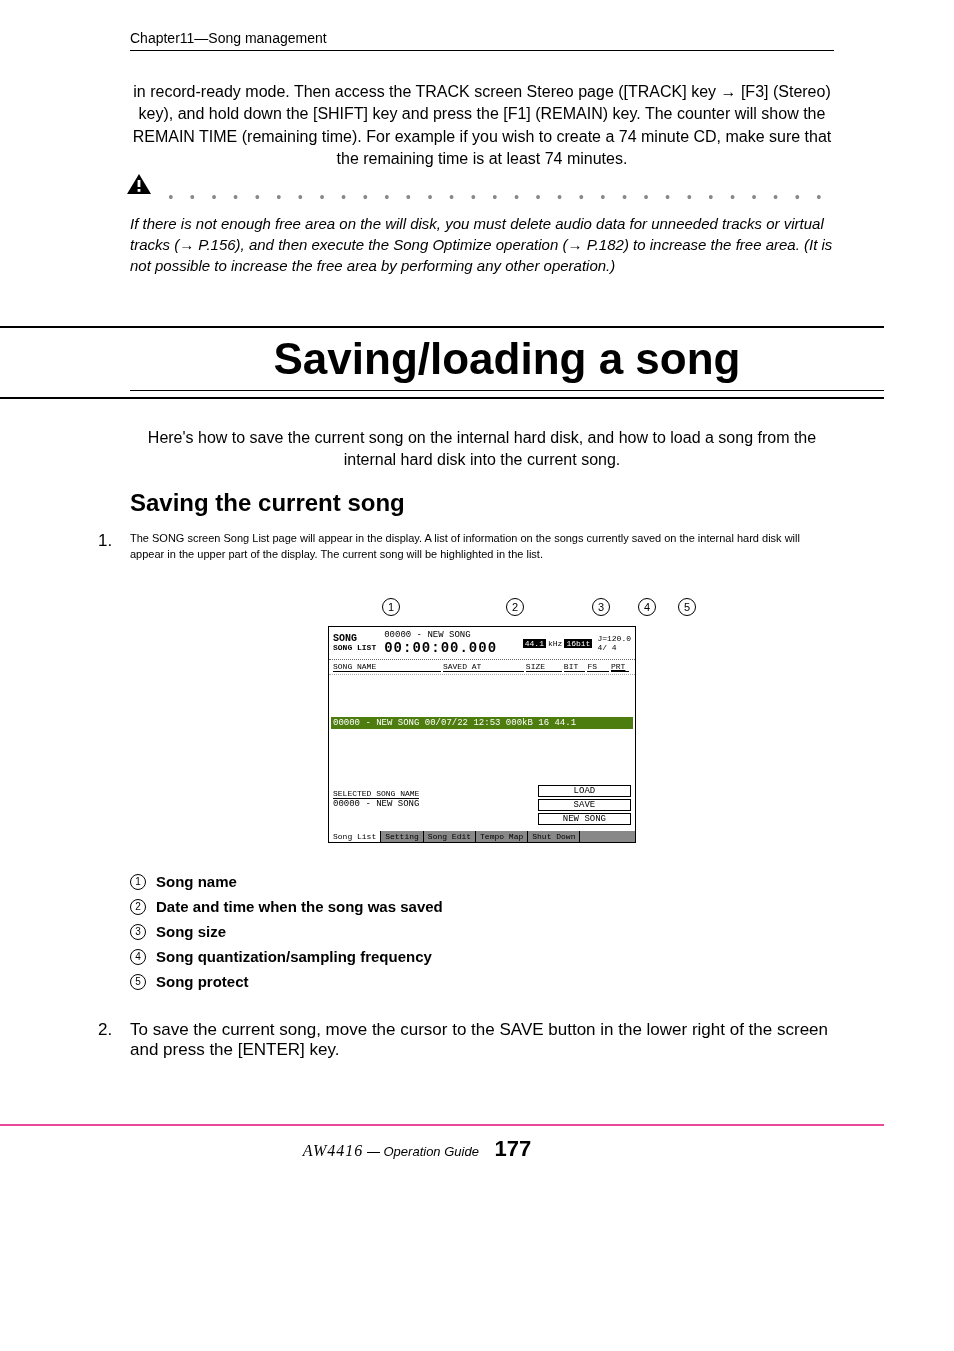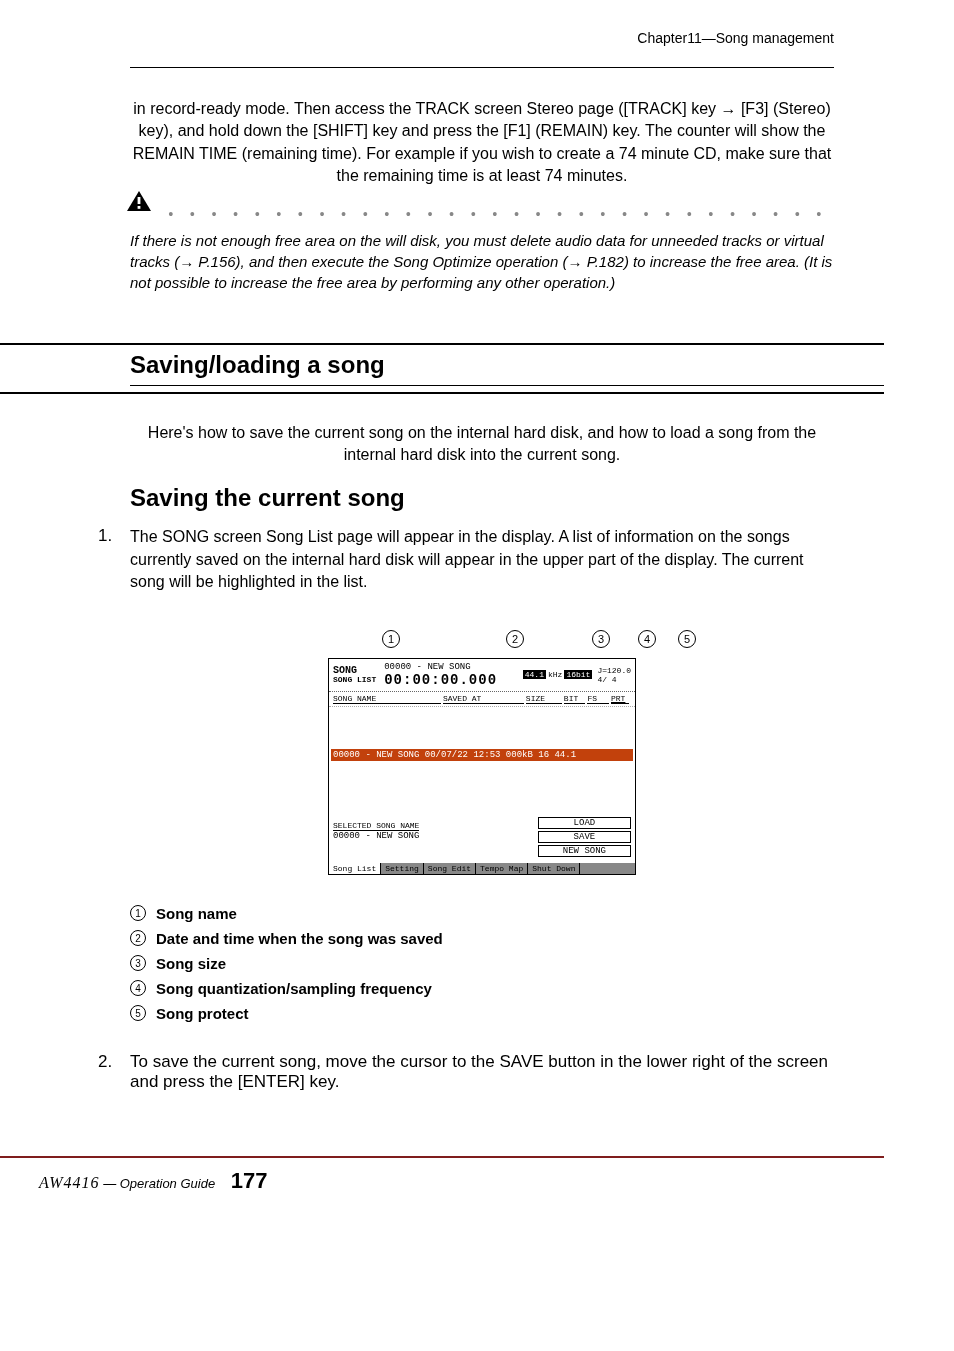--- a/index.html
+++ b/index.html
@@ -1,61 +1,61 @@
 <!DOCTYPE html>
 <html><head>
 <meta charset="utf-8">
 <style>
 * { margin: 0; padding: 0; box-sizing: border-box; }
 body { font-family: "Times New Roman", serif; background: #fff; width: 954px; margin: 0 auto; padding: 30px 120px 30px 130px; color: #000; }
-.page-header { text-align: right; font-size: 14px; margin-bottom: 21px; font-family: "Helvetica Neue", Arial, sans-serif; }
+.page-header { font-size: 14px; margin-bottom: 4px; font-family: "Helvetica Neue", Arial, sans-serif; }
 .page-header-line { border-bottom: 1px solid #000; margin-bottom: 30px; }
 .body-text { font-size: 16px; line-height: 1.4; margin-bottom: 18px; font-family: "Helvetica Neue", Arial, sans-serif; text-align: center; }
 .note-block { position: relative; margin: 14px 0 50px 0; }
 .note-icon { position: absolute; left: -4px; top: -16px; }
 .note-dots { font-size: 16px; color: #888; letter-spacing: 6px; margin-left: 38px; margin-bottom: 6px; white-space: nowrap; overflow: hidden; }
 .note-text { font-style: italic; font-size: 15px; line-height: 1.4; font-family: "Helvetica Neue", Arial, sans-serif; }
 .section-divider { border-top: 2px solid #000; border-bottom: 2px solid #000; margin-left: -130px; margin-right: -50px; padding: 6px 0 6px 130px; margin-bottom: 28px; }
-.section-title { font-family: "Arial Black", Arial, sans-serif; font-size: 24px; font-weight: 900; letter-spacing: 0px; }
+.section-title { font-family: "Arial Black", Arial, sans-serif; font-size: 44px; font-weight: 900; letter-spacing: 0px; text-align: center; }
 .sub-divider { border-bottom: 1px solid #000; margin-left: -130px; margin-right: -50px; }
 .sub-heading { font-family: "Helvetica Neue", Arial, sans-serif; font-size: 24px; font-weight: 600; margin-bottom: 14px; }
 .step { display: flex; margin-bottom: 10px; }
 .step-num { font-family: "Helvetica Neue", Arial, sans-serif; font-size: 17px; min-width: 32px; margin-left: -32px; }
 .step-body { flex: 1; }
 .step-heading { font-family: "Helvetica Neue", Arial, sans-serif; font-size: 17px; margin-bottom: 4px; }
-.step-text { font-family: "Helvetica Neue", Arial, sans-serif; font-size: 16px; line-height: 1.4; margin-bottom: 16px; }
+.step-text { font-family: "Helvetica Neue", Arial, sans-serif; font-size: 11px; line-height: 1.4; margin-bottom: 16px; }
 .screen-wrap { display: flex; justify-content: center; margin: 20px 0 30px 0; }
 .screen-container { position: relative; }
 .callout-row { display: flex; justify-content: space-between; margin-bottom: 8px; position: relative; height: 20px; }
 .callout { position: absolute; width: 18px; height: 18px; border: 1px solid #000; border-radius: 50%; display: flex; align-items: center; justify-content: center; font-size: 11px; font-family: Arial, sans-serif; background: #fff; }
 .lcd-screen { width: 308px; border: 1px solid #000; background: #fff; font-family: "Courier New", monospace; position: relative; }
 .lcd-top { display: flex; border-bottom: 1px dotted #666; padding: 3px 4px; font-size: 10px; align-items: center; }
 .lcd-title { font-weight: bold; margin-right: 8px; line-height: 1; }
 .lcd-title .sub { font-size: 8px; display: block; }
 .lcd-songinfo { flex: 1; font-size: 9px; }
 .lcd-timecode { font-size: 14px; font-weight: bold; letter-spacing: 1px; }
 .lcd-right { font-size: 8px; display: flex; gap: 2px; align-items: center; }
 .lcd-badge { background: #000; color: #fff; padding: 0 2px; }
 .lcd-cols { display: flex; font-size: 8px; padding: 2px 4px; border-bottom: 1px dotted #aaa; }
 .lcd-col { border-bottom: 1px solid #000; margin-right: 2px; }
 .lcd-listarea { height: 110px; padding: 2px; position: relative; }
-.lcd-row-sel { background: #c2410c; color: #fff; font-size: 9px; padding: 1px 2px; margin-top: 40px; font-family: Liberation Mono, monospace; }
+.lcd-row-sel { background: #4d7c0f; color: #fff; font-size: 9px; padding: 1px 2px; margin-top: 40px; font-family: Liberation Mono, monospace; }
 .lcd-bottom { padding: 4px; font-size: 9px; }
 .lcd-field-label { border-bottom: 1px solid #000; display: inline-block; font-size: 8px; }
 .lcd-buttons { float: right; margin-top: -4px; }
 .lcd-btn { border: 1px solid #000; padding: 0 24px; font-size: 9px; margin-bottom: 2px; display: block; text-align: center; background: #fff; }
 .lcd-tabs { display: flex; font-size: 8px; background: #888; }
 .lcd-tab { padding: 1px 4px; border-right: 1px solid #000; }
 .lcd-tab.active { background: #fff; }
 .lcd-comment-box { border: 1px solid #000; height: 14px; margin-top: 2px; width: 200px; }
 .legend-list { margin: 20px 0 30px 0; }
 .legend-item { display: flex; align-items: center; margin-bottom: 8px; font-family: "Helvetica Neue", Arial, sans-serif; font-size: 15px; }
 .legend-num { width: 16px; height: 16px; border: 1px solid #000; border-radius: 50%; display: flex; align-items: center; justify-content: center; font-size: 10px; margin-right: 10px; flex-shrink: 0; }
 .legend-label { font-weight: bold; }
-.page-footer { margin-top: 60px; border-top: 2px solid #7f1d1d; padding-top: 10px; text-align: left; font-family: "Helvetica Neue", Arial, sans-serif; font-size: 13px; margin-left: -130px; margin-right: -50px; padding-right: 50px; padding-left: 39px; }
+.page-footer { margin-top: 60px; border-top: 2px solid #ec4899; padding-top: 10px; text-align: center; font-family: "Helvetica Neue", Arial, sans-serif; font-size: 13px; margin-left: -130px; margin-right: -50px; padding-right: 50px; }
 .page-footer .model { font-style: italic; font-family: serif; font-size: 16px; letter-spacing: 1px; }
 .page-footer .guide { font-style: italic; font-size: 13px; }
 .page-footer .num { font-weight: bold; font-size: 22px; margin-left: 12px; }
 </style>
 </head>
 <body>
 
 <div class="page-header">Chapter11—Song management</div>
 <div class="page-header-line"></div>
 

